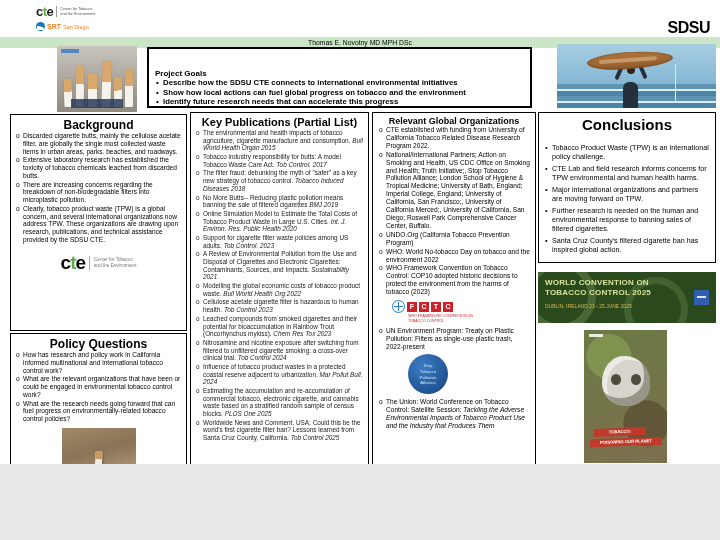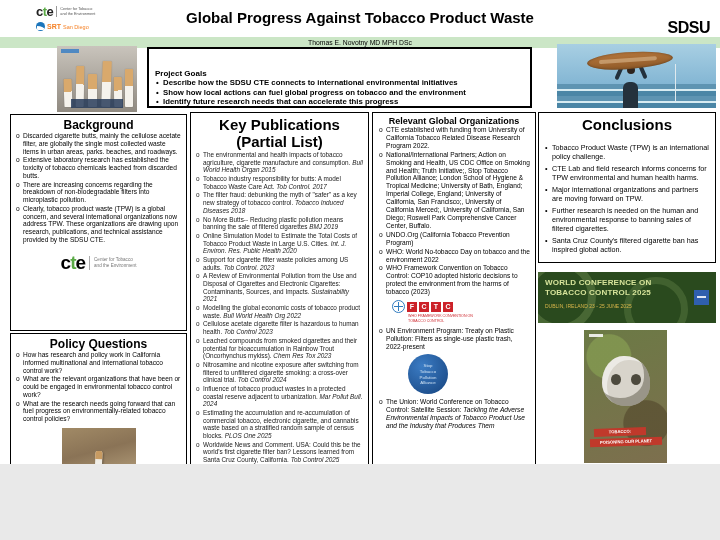--- a/index.html
+++ b/index.html
@@ -74,21 +74,21 @@
   .cte-logo-cap { font-size:4.6px; color:#777; line-height:1.25; }
 
   .policy-box { left:10px; top:333px; width:177px; height:153px; padding:3px 4px; }
   .sand-photo { position:relative; width:74px; height:60px; margin:5px auto 0; background:linear-gradient(165deg,#a18a66 0%,#8a7356 40%,#c2ad88 100%); overflow:hidden; }
   .cig { position:absolute; left:33px; bottom:7px; width:7px; height:30px; background:linear-gradient(#e8e4da,#fff); border-radius:2px; transform:rotate(2deg); box-shadow:1px 1px 2px rgba(0,0,0,.4); }
   .cig-filter { width:100%; height:8px; background:#c89b62; border-radius:2px 2px 0 0; }
   .cig-shadow { position:absolute; left:28px; bottom:5px; width:20px; height:4px; background:rgba(60,45,30,.45); border-radius:50%; }
 
   
   .pubs-box { left:190px; top:112px; width:179px; height:374px; padding:3px 4px; }
-  .pubs-box .box-title { font-size:15px; margin-bottom:1px; }
+  .pubs-box .box-title { font-size:11px; margin-bottom:1px; }
   .pubs-box li { font-size:6.4px; line-height:1.2; color:#1a1a1a; }
 
   
   .orgs-box { left:372px; top:112px; width:164px; height:374px; padding:3px 5px; }
   .orgs-box .box-title { font-size:9px; }
   .orgs-box li { font-size:6.6px; line-height:1.2; }
   .fctc-row { display:flex; align-items:center; gap:2px; margin:4px 0 0 14px; }
   .who-emblem { width:13px; height:13px; border:1px solid #2f7bbf; border-radius:50%; position:relative; }
   .who-emblem::after { content:""; position:absolute; left:5px; top:1px; width:1px; height:9px; background:#2f7bbf; }
   .who-emblem::before { content:""; position:absolute; left:1px; top:5px; width:9px; height:1px; background:#2f7bbf; }
@@ -138,21 +138,20 @@
       <span class="cte-sep"></span>
       <span class="cte-cap"><span>Center for Tobacco</span><br><span>and the Environment</span></span>
     </div>
     <div class="srt-row">
       <span class="wave-icon"></span>
       <span class="srt-word">SRT</span>
       <span class="srt-cap">San Diego</span>
     </div>
   </div>
 
-  <h1 class="poster-title">Global Progress Against Tobacco Product Waste</h1>
 
   <div class="hdr-sdsu">
     <div class="sdsu-word">SDSU</div>
     <div class="sdsu-cap"><span>San Diego State</span><br><span>University</span></div>
   </div>
 
   <div class="author-band">Thomas E. Novotny MD MPH DSc</div>
 
   <div class="who-cover">
     <div class="who-mark"></div>
@@ -277,21 +276,21 @@
 
     <li><span>Tobacco Product Waste (TPW) is an international policy challenge.</span></li>
         <li><span>CTE Lab and field research informs concerns for TPW environmental and human health harms.</span></li>
         <li><span>Major international organizations and partners are moving forward on TPW.</span></li>
         <li><span>Further research is needed on the human and environmental response to banning sales of filtered cigarettes.</span></li>
         <li><span>Santa Cruz County's filtered cigarette ban has inspired global action.</span></li>
       </ul>
   </div>
 
   <div class="banner">
-    <div class="banner-l1">WORLD CONFERENCE ON</div>
+    <div class="banner-l1">WORLD CONVENTION ON</div>
     <div class="banner-l1">TOBACCO CONTROL 2025</div>
     <div class="banner-l3">DUBLIN, IRELAND 23 - 25 JUNE 2025</div>
     <div class="banner-union"></div>
   </div>
 
   <div class="planet">
     <div class="planet-whomark"></div>
     <div class="skull"></div>
     <div class="planet-strip strip1">TOBACCO:</div>
     <div class="planet-strip strip2">POISONING OUR PLANET</div>

